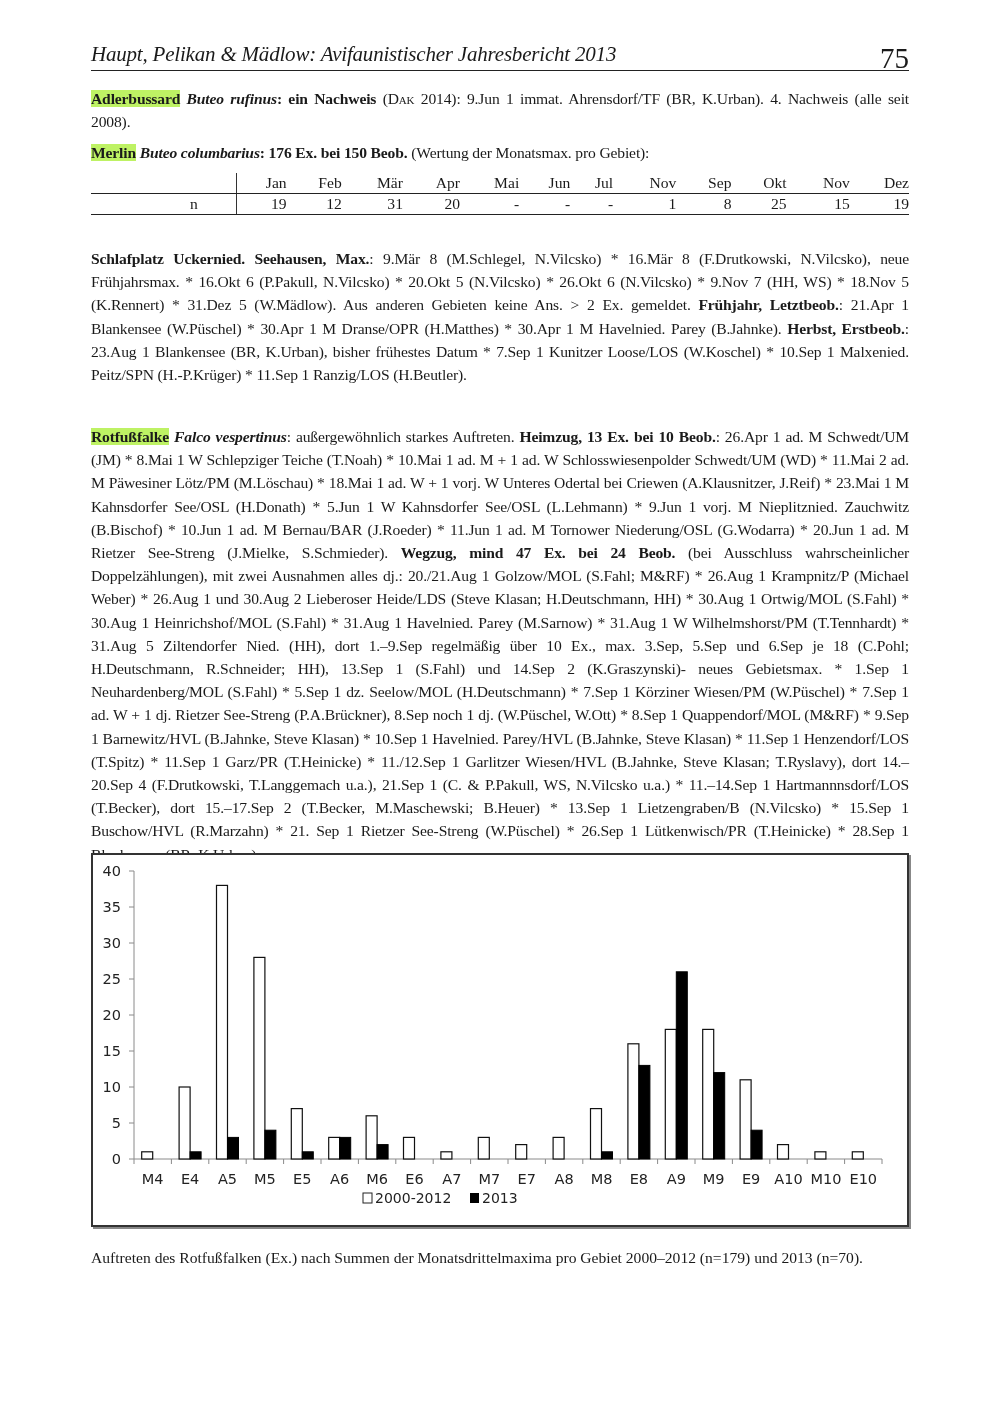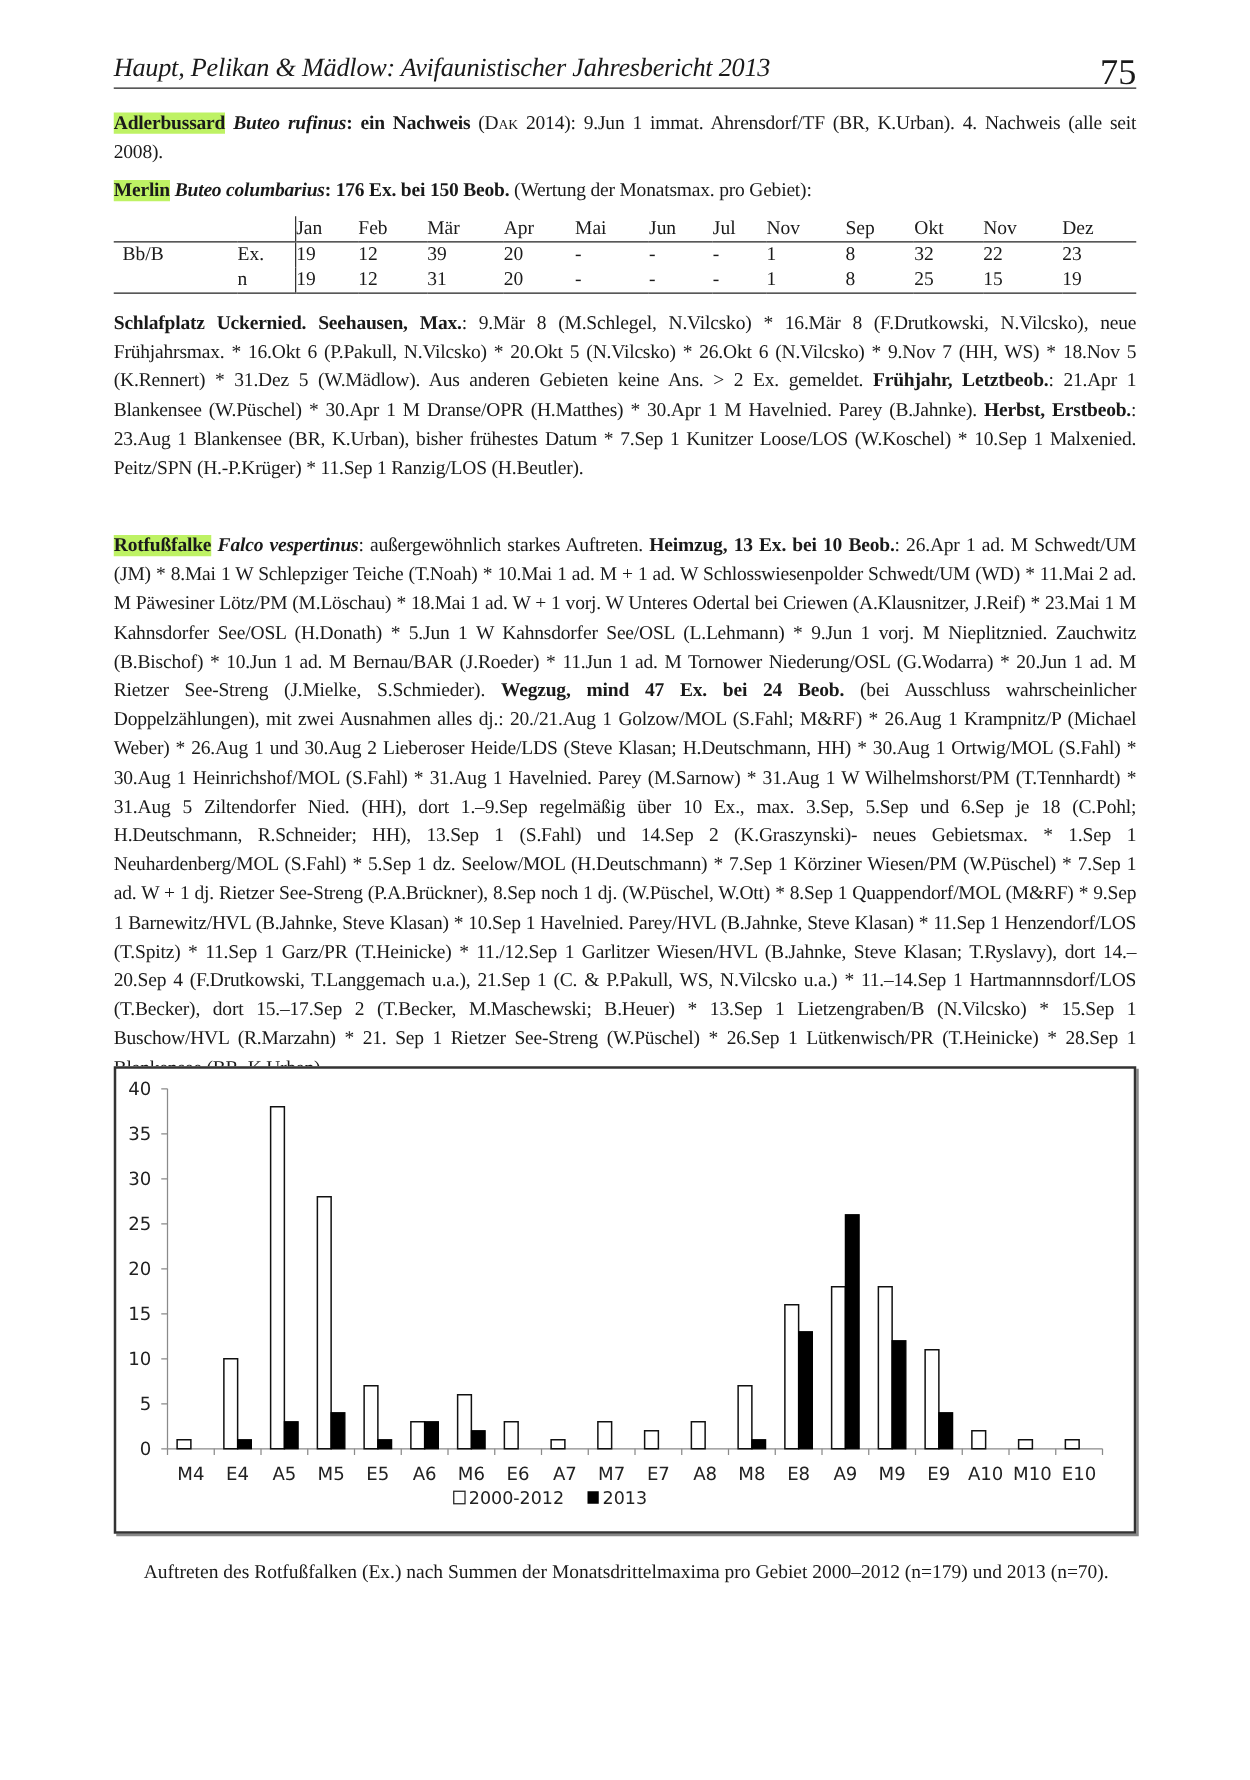--- a/index.html
+++ b/index.html
@@ -15,33 +15,33 @@
   .para { position: absolute; left: 0; width: 818px; font-size: 15.6px; line-height: 23.2px;
           text-align: justify; letter-spacing: -0.15px; }
   .hl { background: #bef264; font-weight: bold; }
   b { font-weight: bold; }
   i { font-style: italic; }
   .sc { font-variant: small-caps; }
 
   
   .tbl { position: absolute; top: 173px; left: 0; width: 818px; border-collapse: collapse;
          font-size: 15.6px; }
-  .tbl td, .tbl th { padding: 0; height: 20px; line-height: 20px; font-weight: normal; text-align: left; }
+  .tbl td, .tbl th { padding: 0; height: 20px; line-height: 20px; font-weight: normal; text-align: right; }
   .tbl .c0 { width: 92px; text-align: left; padding-left: 7px; }
   .tbl .c1 { width: 46px; text-align: left; padding-left: 0; }
   .tbl .sep { border-left: 1px solid #333; }
   .tbl tr.head td { border-bottom: 1.5px solid #222; }
   .tbl tr.last td { border-bottom: 1.5px solid #222; }
 
   
   .chart-frame { position: absolute; left: 0; top: 853px; width: 814px; height: 370px;
                  border: 2px solid #333; box-shadow: 2px 2px 0 #888; background: #fff; }
   .chart-svg { position: absolute; left: 0; top: 0; }
   .caption { position: absolute; left: 0; top: 1247px; width: 818px; font-size: 15.6px; line-height: 21px;
-             text-align: justify; margin-left: 24px; }
+             text-align: justify; }
 </style>
 </head>
 <body>
 
 <div class="page">
 
   <div class="running-head">
     <span class="title">Haupt, Pelikan &amp; Mädlow: Avifaunistischer Jahresbericht 2013</span>
     <span class="pageno">75</span>
   </div>
@@ -66,36 +66,20 @@
       <td>Mär</td>
       <td>Apr</td>
       <td>Mai</td>
       <td>Jun</td>
       <td>Jul</td>
       <td>Nov</td>
       <td>Sep</td>
       <td>Okt</td>
       <td>Nov</td>
       <td>Dez</td>
-    </tr>
-    <tr>
-      <td class="c0">Bb/B</td>
-      <td class="c1">Ex.</td>
-      <td class="sep">19</td>
-      <td>12</td>
-      <td>39</td>
-      <td>20</td>
-      <td>-</td>
-      <td>-</td>
-      <td>-</td>
-      <td>1</td>
-      <td>8</td>
-      <td>32</td>
-      <td>22</td>
-      <td>23</td>
     </tr>
     <tr class="last">
       <td class="c0"></td>
       <td class="c1">n</td>
       <td class="sep">19</td>
       <td>12</td>
       <td>31</td>
       <td>20</td>
       <td>-</td>
       <td>-</td>

